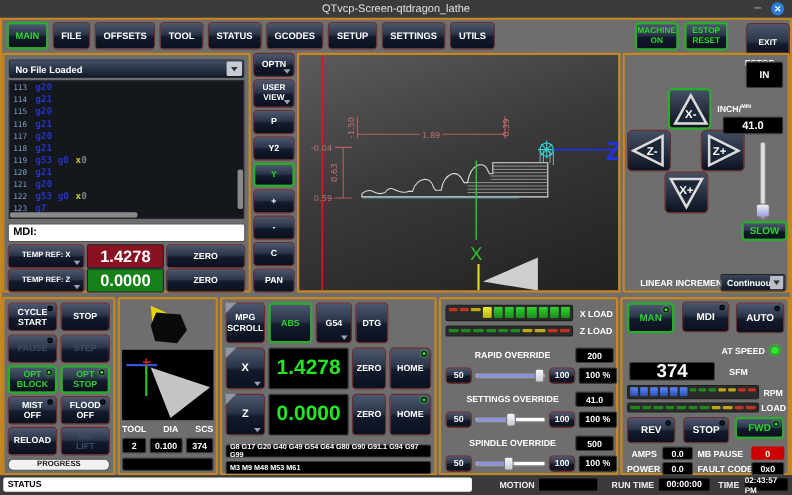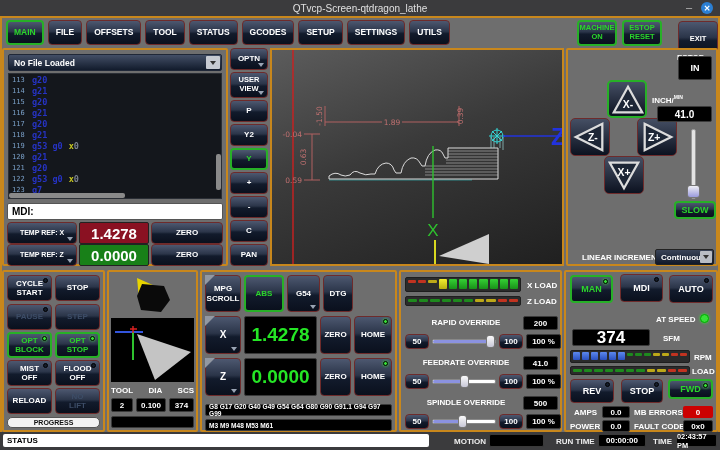--- a/index.html
+++ b/index.html
@@ -421,21 +421,21 @@
       <div class="btn">50</div>
       <div class="hslider">
           <div class="htrack"></div>
           <div class="hfill" style="width:58px"></div>
           <div class="hhandle" style="left:54px"></div>
         </div>
       <div class="btn">100</div>
       <div class="blackbox" style="width:35px;height:15px;font-size:8px">100 %</div>
     </div>
 
-    <div class="ovlabel" style="left:10px;top:86px">FEEDRATE OVERRIDE</div>
+    <div class="ovlabel" style="left:10px;top:86px">SETTINGS OVERRIDE</div>
     <div class="blackbox ovval" style="left:122px;top:84px">41.0</div>
     <div class="ovrow" style="left:4px;top:102px">
       <div class="btn">50</div>
       <div class="hslider">
           <div class="htrack"></div>
           <div class="hfill" style="width:32px"></div>
           <div class="hhandle" style="left:28px"></div>
         </div>
       <div class="btn">100</div>
       <div class="blackbox" style="width:35px;height:15px;font-size:8px">100 %</div>
@@ -491,21 +491,21 @@
         <div class="seg yellow"></div>
         <div class="seg red"></div>
         <div class="seg red"></div>
       </div>
     <div class="lbl" style="left:126px;top:95px">LOAD</div>
     <div class="btn" style="position:absolute;left:4px;top:107px;width:44px;height:24px;font-size:9px"><span>REV</span><span class="dot"></span></div>
     <div class="btn" style="position:absolute;left:55px;top:107px;width:42px;height:24px;font-size:9px"><span>STOP</span><span class="dot"></span></div>
     <div class="btn active" style="position:absolute;left:102px;top:107px;width:45px;height:20px;font-size:9px"><span>FWD</span><span class="dot on"></span></div>
     <div class="lbl" style="left:8px;top:136px">AMPS</div>
     <div class="blackbox" style="position:absolute;left:36px;top:134px;width:28px;height:12px;font-size:8px">0.0</div>
-    <div class="lbl" style="left:68px;top:136px">MB ERRORS</div>
+    <div class="lbl" style="left:68px;top:136px">MB PAUSE</div>
     <div style="position:absolute;left:117px;top:134px;width:30px;height:12px;background:#cc0000;border-radius:2px;color:#fff;font-size:8px;font-weight:bold;display:flex;align-items:center;justify-content:center">0</div>
     <div class="lbl" style="left:4px;top:150px">POWER</div>
     <div class="blackbox" style="position:absolute;left:36px;top:148px;width:28px;height:12px;font-size:8px">0.0</div>
     <div class="lbl" style="left:68px;top:150px">FAULT CODE</div>
     <div class="blackbox" style="position:absolute;left:117px;top:148px;width:30px;height:12px;font-size:8px">0x0</div>
   </div>
 
   <div class="statusbar">
     <div class="statusfield">STATUS</div>
     <div class="sblbl" style="left:454px">MOTION</div>

